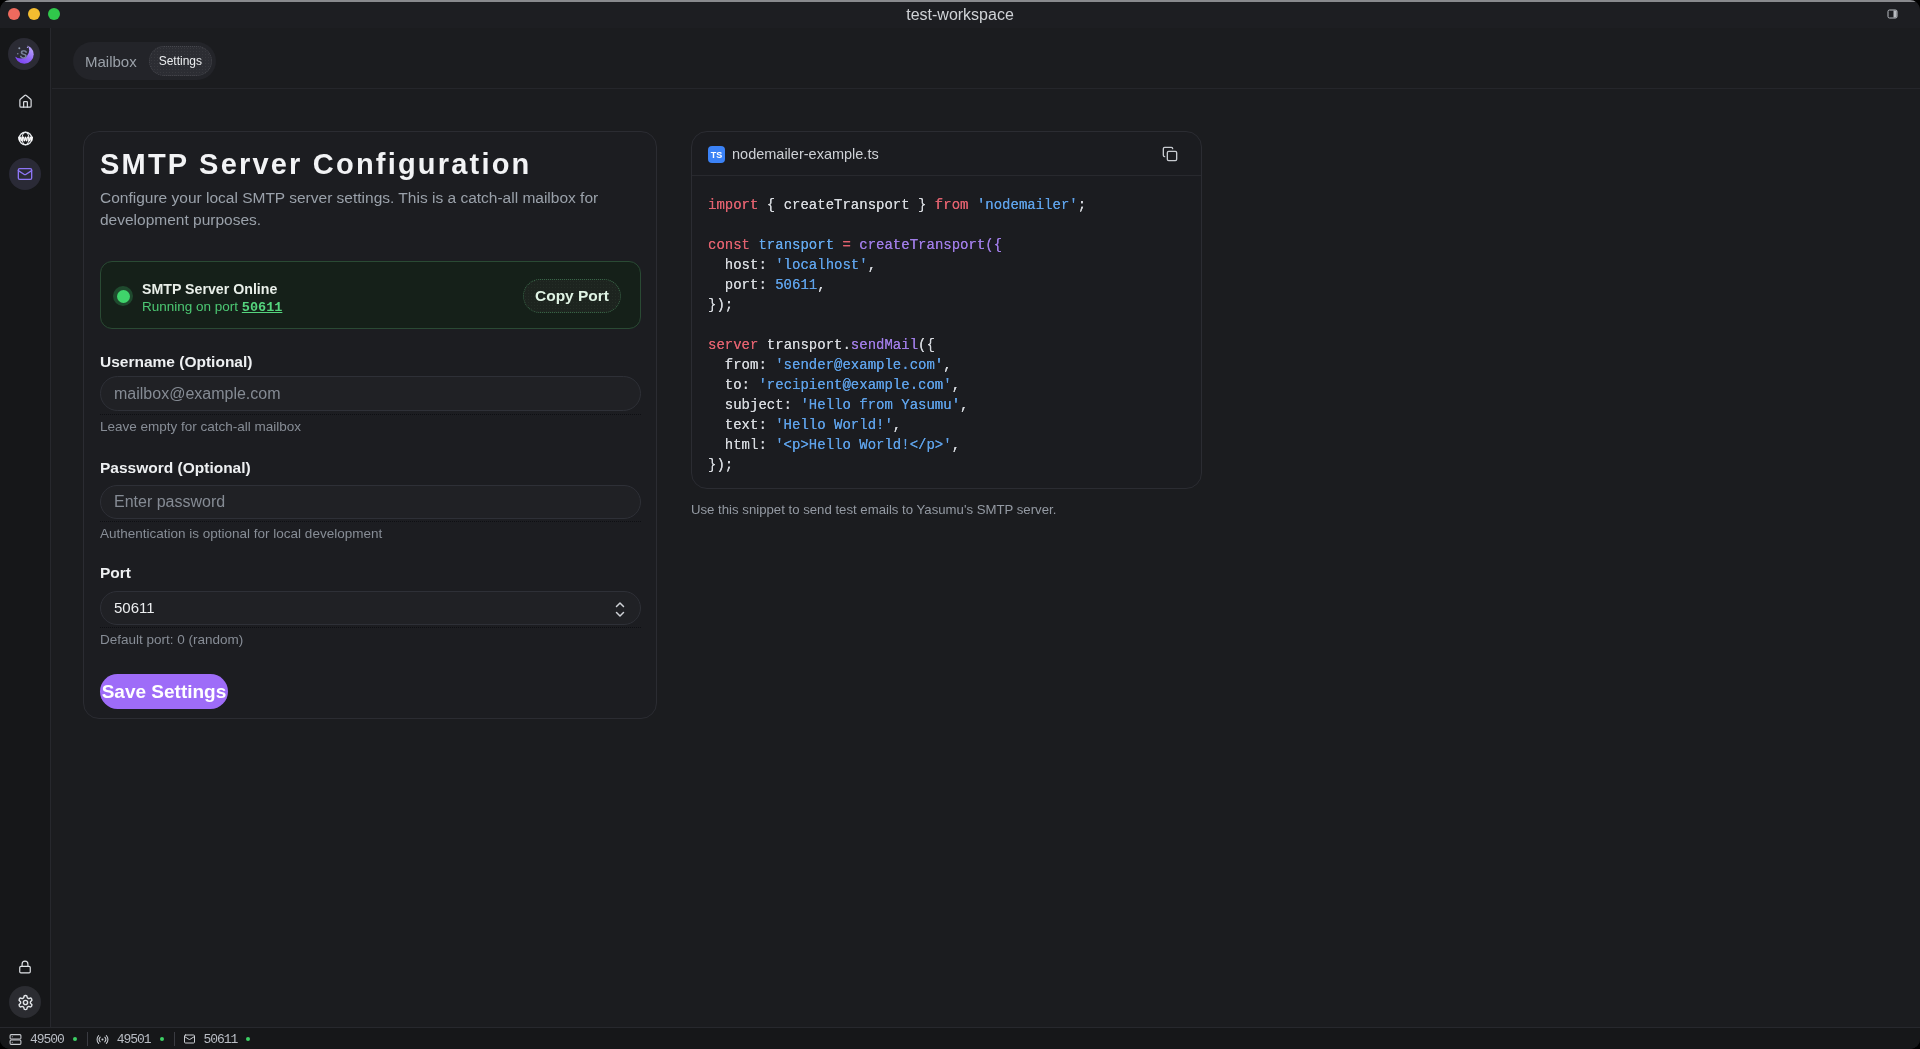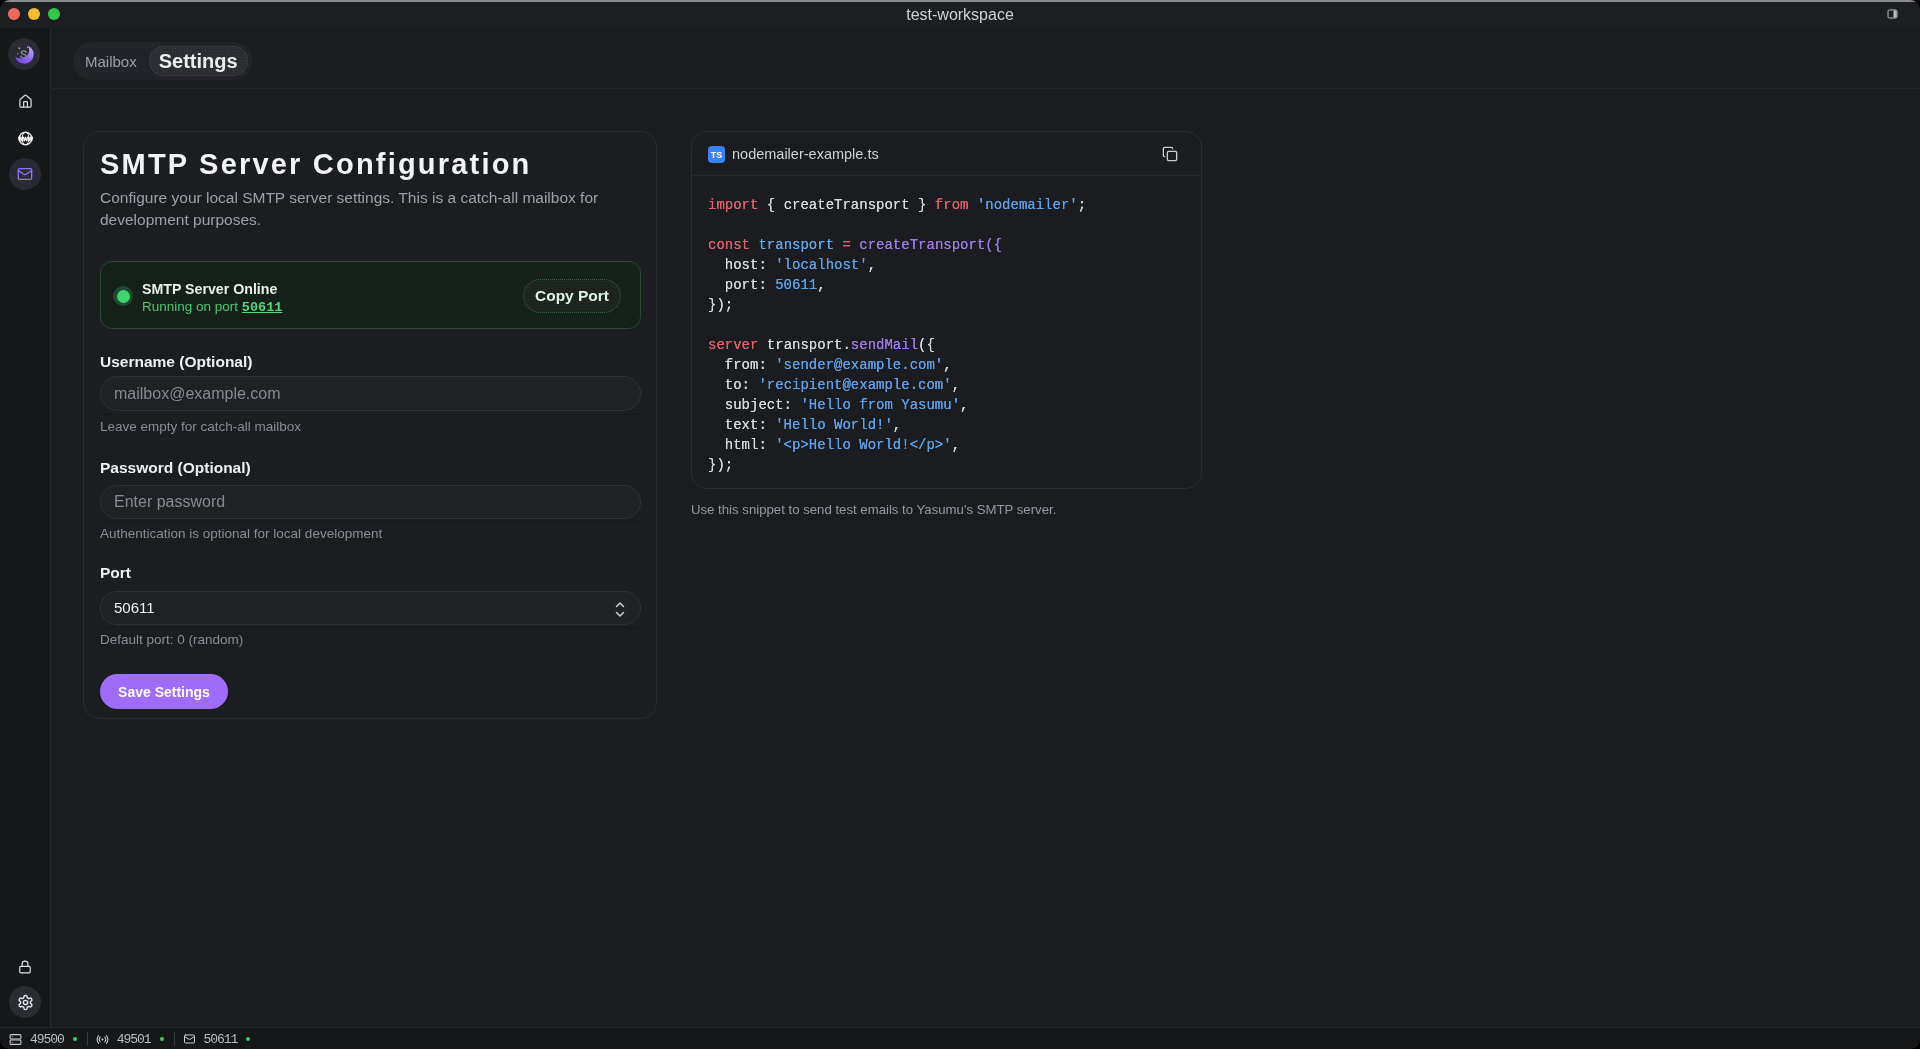--- a/index.html
+++ b/index.html
@@ -27,38 +27,38 @@
 .sbitem { position:absolute; top:0; height:22px; display:flex; align-items:center; color:#b4b8bf; }
 .mono { font-family:"Liberation Mono", monospace; }
 .sbnum { font-size:13px; letter-spacing:-1.05px; color:#b9bdc4; }
 .gdot { width:4px; height:4px; border-radius:50%; background:#3dd065; }
 .sbdiv { width:1px; height:14px; background:#3a3b41; }
 
 .main { position:absolute; top:28px; left:52px; right:0; bottom:22px; background:#1b1c1f; }
 .mheader { position:absolute; top:0; left:0; right:0; height:61px; border-bottom:1px solid #25262b;padding-left:12px; }
 .tabs { position:absolute; left:21px; top:14px; height:38px; border-radius:19px; background:#232429; display:inline-flex; align-items:center; padding:4px; }
 .tab { font-size:15px; color:#9aa0a8; font-weight:500; padding:0 8px; }
-.tab.active { height:30px; line-height:28px; border-radius:15px; background:#2c2d33; border:1px dotted #46474d; color:#eceef0; font-weight:700; padding:0 9px; margin-left:4px; font-size:20px;
+.tab.active { height:30px; line-height:28px; border-radius:15px; background:#2c2d33; border:1px dotted #46474d; color:#eceef0; font-weight:400; padding:0 9px; margin-left:4px; font-size:12px;
   background-image: radial-gradient(rgba(255,255,255,0.05) 0.6px, transparent 1px); background-size:3px 3px; }
 
 .card { position:absolute; left:31px; top:103px; width:574px; height:588px; border-radius:16px; background:#1c1d21; border:1px solid #2b2c32; }
 .card h1 { position:absolute; left:16px; top:16px; font-size:29px; color:#f2f3f5; letter-spacing:2.2px; }
 .desc { position:absolute; left:16px; top:55px; font-size:15.5px; line-height:21.5px; color:#9aa1aa; }
 .statusbox { position:absolute; left:16px; top:129px; width:541px; height:68px; border-radius:12px; background:#152019; border:1px solid #2a4a34; }
 .pingdot { position:absolute; left:12px; top:24px; width:20px; height:20px; border-radius:50%; background:#1f4a2e; }
 .pingdot::after { content:""; position:absolute; left:3.5px; top:3.5px; width:13px; height:13px; border-radius:50%; background:#3fd46b; }
 .stitle { position:absolute; left:41px; top:19px; font-size:14.2px; font-weight:700; color:#e9efe9; }
 .srun { position:absolute; left:41px; top:37px; font-size:13.5px; color:#4cc873; }
 .srun b { font-family:"Liberation Mono", monospace; font-size:13.5px; font-weight:700; text-decoration:underline; color:#55d57e; }
 .copybtn { position:absolute; right:19px; top:17px; width:98px; height:34px; border-radius:17px; background:#1d241f; border:1px dotted rgba(94,197,128,0.42); color:#dff3e4; font-size:15.5px; font-weight:600; display:flex; align-items:center; justify-content:center;
   background-image: radial-gradient(rgba(163,230,183,0.05) 0.6px, transparent 1px); background-size:3px 3px; }
 .flabel { position:absolute; left:16px; font-size:15.5px; font-weight:700; color:#eef0f2; }
 .finput { position:absolute; left:16px; width:541px; border-radius:17.5px; background:#202125; border:1px solid #2e3037; display:flex; align-items:center; padding:0 13px; font-size:16px; color:#858b94; }
 .fhint { position:absolute; left:16px; width:541px; border-top:1px dotted #0e0f13; padding-top:4px; font-size:13.5px; color:#878d96; }
-.savebtn { position:absolute; left:16px; top:542px; width:128px; height:35px; border-radius:17.5px; background:#9e6cf8; color:#fff; font-size:14px; font-weight:600; display:flex; align-items:center; justify-content:center; }
+.savebtn { position:absolute; left:16px; top:542px; width:128px; height:35px; border-radius:17.5px; background:#9e6cf8; color:#fff; font-size:19px; font-weight:600; display:flex; align-items:center; justify-content:center; }
 
 .panel { position:absolute; left:639px; top:103px; width:511px; height:358px; border-radius:16px; background:#1b1c20; border:1px solid #2b2c32; }
 .phead { position:absolute; top:0; left:0; right:0; height:44px; border-bottom:1px solid #28292e; }
 .tsicon { position:absolute; left:16px; top:14px; width:17px; height:17px; border-radius:4px; background:#3b82f6; color:#fff; font-size:9px; font-weight:700; display:flex; align-items:center; justify-content:center; letter-spacing:0; }
 .ptitle { position:absolute; left:40px; top:0; height:44px; line-height:45px; font-size:14.5px; color:#ced1d6; font-weight:500; }
 .copyic { position:absolute; right:23px; top:14px; }
 pre.code { position:absolute; left:16px; top:63px; font-family:"Liberation Mono", monospace; font-size:14px; line-height:20px; color:#d6d9de; text-shadow:0 0 0.6px; }
 .tk-k { color:#e0616e; } 
 .tk-v { color:#64a9ee; } 
 .tk-f { color:#9f7ce5; } 

